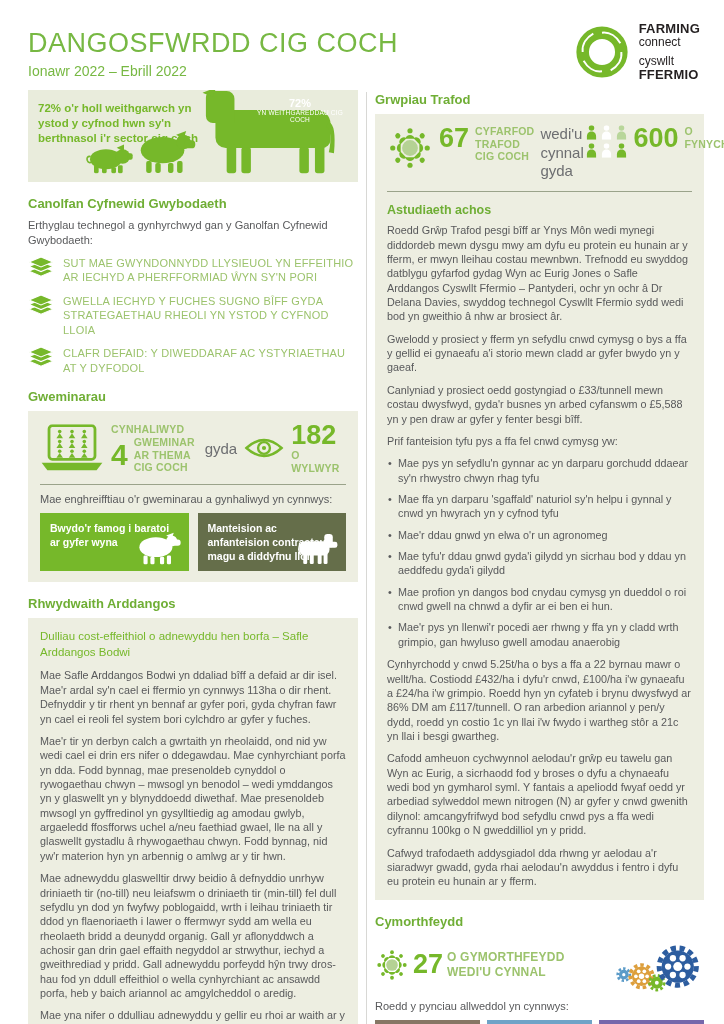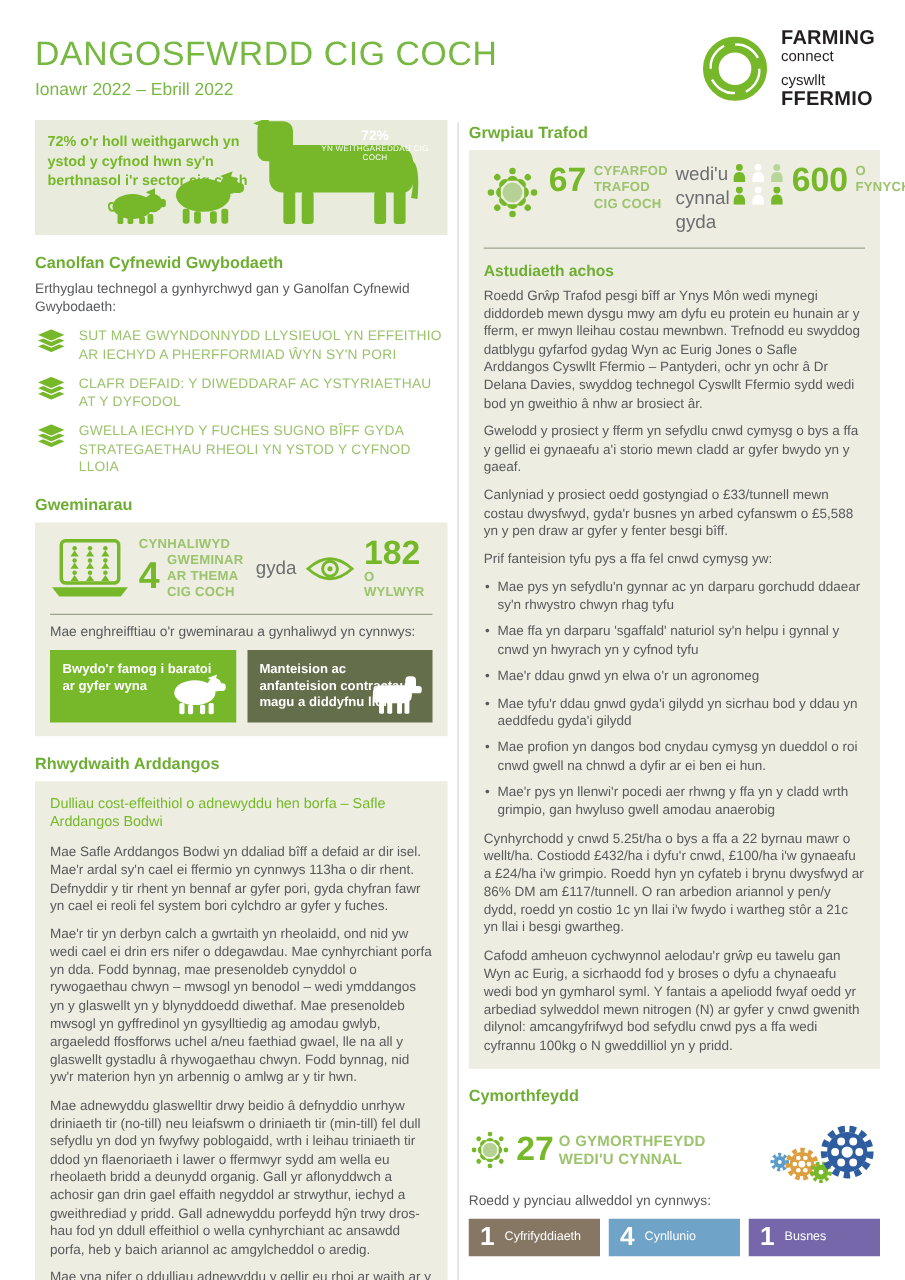--- a/index.html
+++ b/index.html
@@ -6,21 +6,21 @@
   body{width:724px;font-family:"Liberation Sans", sans-serif;color:#58595b;-webkit-font-smoothing:antialiased;}
   .page{width:724px;min-height:1024px;box-sizing:border-box;padding:18px 20px 16px 28px;background:#fff;}
   svg{display:block;}
 
   
   header{display:flex;justify-content:space-between;align-items:flex-start;margin-bottom:8px;}
   .title-h1{color:#77b843;font-size:27px;font-weight:400;letter-spacing:.5px;margin:10px 0 4px;}
   .title-sub{color:#77b843;font-size:14px;}
   .logo{display:flex;align-items:center;gap:8px;margin-top:4px;margin-right:4px;}
   .logo-text{font-size:12px;line-height:1.08;color:#231f20;}
-  .logo-text .b{font-weight:bold;font-size:16px;letter-spacing:.2px;}
+  .logo-text .b{font-weight:bold;font-size:13px;letter-spacing:.2px;}
   .logo-text .gap{height:6px;}
 
   
   .columns{display:flex;align-items:stretch;}
   .col-left{width:330px;flex:0 0 330px;}
   .col-sep{width:1px;background:#d8d8d5;margin:2px 8px 0 8px;}
   .col-right{flex:1;min-width:0;}
 
   .sec-h{color:#6fae35;font-weight:bold;font-size:13px;margin:14px 0 7px;}
   .col-left .sec-h.first, .col-right .sec-h.first{margin-top:2px;}
@@ -272,29 +272,29 @@
             </svg>
           </span>
         <span class="txt">SUT MAE GWYNDONNYDD LLYSIEUOL YN EFFEITHIO AR IECHYD A PHERFFORMIAD ŴYN SY'N PORI</span>
       </div>
       <div class="ke-item">
         <span>
             <svg width="26" height="22" viewBox="0 0 28 24">
               <use href="#sym-layers" fill="#76b82a"></use>
             </svg>
           </span>
-        <span class="txt">CLAFR DEFAID: Y DIWEDDARAF AC YSTYRIAETHAU AT Y DYFODOL</span>
+        <span class="txt">GWELLA IECHYD Y FUCHES SUGNO BÎFF GYDA STRATEGAETHAU RHEOLI YN YSTOD Y CYFNOD LLOIA</span>
       </div>
       <div class="ke-item">
         <span>
             <svg width="26" height="22" viewBox="0 0 28 24">
               <use href="#sym-layers" fill="#76b82a"></use>
             </svg>
           </span>
-        <span class="txt">GWELLA IECHYD Y FUCHES SUGNO BÎFF GYDA STRATEGAETHAU RHEOLI YN YSTOD Y CYFNOD LLOIA</span>
+        <span class="txt">CLAFR DEFAID: Y DIWEDDARAF AC YSTYRIAETHAU AT Y DYFODOL</span>
       </div>
 
       <div class="sec-h">Gweminarau</div>
       <div class="panel">
         <div class="web-stat">
           <span>
               <svg width="64" height="48" viewBox="0 0 78 58">
                 <use href="#sym-laptop"></use>
               </svg>
             </span>
@@ -395,20 +395,21 @@
         <ul class="bullets">
           <li>Mae pys yn sefydlu'n gynnar ac yn darparu gorchudd ddaear sy'n rhwystro chwyn rhag tyfu</li>
           <li>Mae ffa yn darparu 'sgaffald' naturiol sy'n helpu i gynnal y cnwd yn hwyrach yn y cyfnod tyfu</li>
           <li>Mae'r ddau gnwd yn elwa o'r un agronomeg</li>
           <li>Mae tyfu'r ddau gnwd gyda'i gilydd yn sicrhau bod y ddau yn aeddfedu gyda'i gilydd</li>
           <li>Mae profion yn dangos bod cnydau cymysg yn dueddol o roi cnwd gwell na chnwd a dyfir ar ei ben ei hun.</li>
           <li>Mae'r pys yn llenwi'r pocedi aer rhwng y ffa yn y cladd wrth grimpio, gan hwyluso gwell amodau anaerobig</li>
         </ul>
         <p class="para">Cynhyrchodd y cnwd 5.25t/ha o bys a ffa a 22 byrnau mawr o wellt/ha. Costiodd £432/ha i dyfu'r cnwd, £100/ha i'w gynaeafu a £24/ha i'w grimpio. Roedd hyn yn cyfateb i brynu dwysfwyd ar 86% DM am £117/tunnell. O ran arbedion ariannol y pen/y dydd, roedd yn costio 1c yn llai i'w fwydo i wartheg stôr a 21c yn llai i besgi gwartheg.</p>
         <p class="para">Cafodd amheuon cychwynnol aelodau'r grŵp eu tawelu gan Wyn ac Eurig, a sicrhaodd fod y broses o dyfu a chynaeafu wedi bod yn gymharol syml. Y fantais a apeliodd fwyaf oedd yr arbediad sylweddol mewn nitrogen (N) ar gyfer y cnwd gwenith dilynol: amcangyfrifwyd bod sefydlu cnwd pys a ffa wedi cyfrannu 100kg o N gweddilliol yn y pridd.</p>
+        <p class="para">Cafwyd trafodaeth addysgiadol dda rhwng yr aelodau a'r siaradwyr gwadd, gyda rhai aelodau'n awyddus i fentro i dyfu eu protein eu hunain ar y fferm.</p>
       </div>
 
       <div class="sec-h">Cymorthfeydd</div>
       <div class="sur-stat">
         <span>
             <svg width="34" height="34" viewBox="0 0 64 64">
               <use href="#sym-group" fill="#76b82a"></use>
             </svg>
           </span>
         <span class="stat-num md">27</span>

